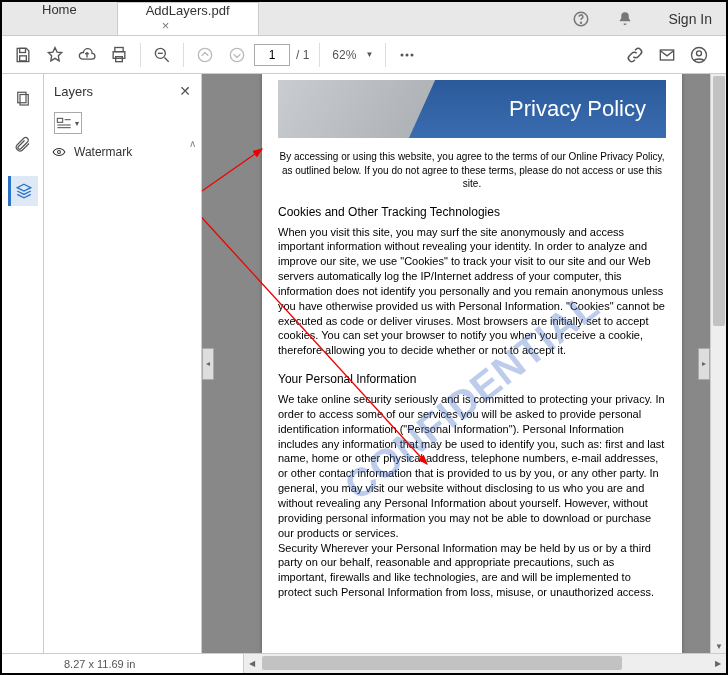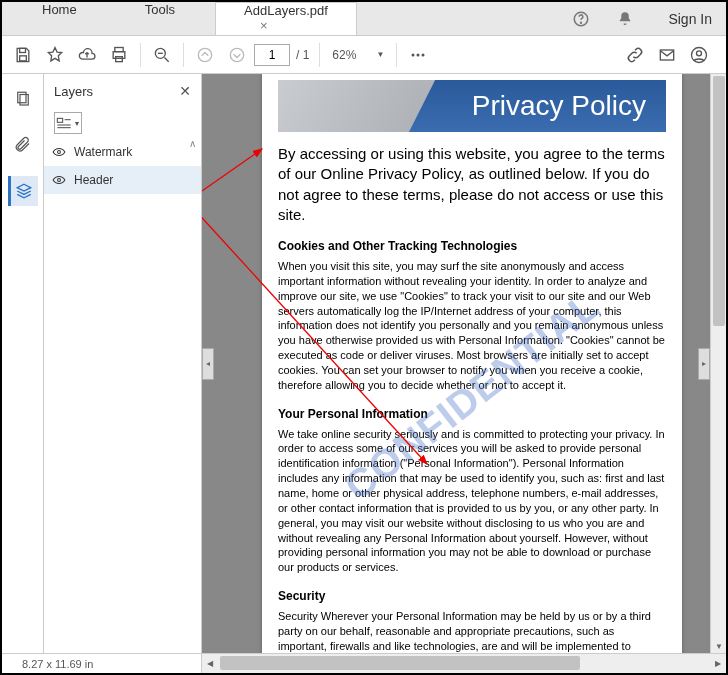--- a/index.html
+++ b/index.html
@@ -13,21 +13,21 @@
   .tabbar .right { display: flex; align-items: center; gap: 26px; padding-right: 14px; }
   .tabbar .icon { width: 18px; height: 18px; color: #777; cursor: pointer; }
   .tabbar .signin { font-size: 14px; color: #333; cursor: pointer; margin-left: 8px; }
   
   .toolbar { height: 38px; border-bottom: 1px solid #ccc; display: flex; align-items: center; padding: 0 6px; gap: 2px; }
   .toolbar .sep { width: 1px; height: 24px; background: #ddd; margin: 0 4px; }
   .toolbar .btn { width: 30px; height: 30px; display: flex; align-items: center; justify-content: center; color: #555; cursor: pointer; }
   .toolbar .btn svg { width: 20px; height: 20px; }
   .toolbar .page-input { width: 36px; height: 22px; text-align: center; font-size: 12px; border: 1px solid #aaa; }
   .toolbar .page-total { font-size: 12px; color: #555; padding: 0 4px; }
-  .toolbar .zoom { font-size: 12px; color: #555; padding: 0 6px; display:flex; align-items:center; gap:20px; }
+  .toolbar .zoom { font-size: 12px; color: #555; padding: 0 6px; display:flex; align-items:center; gap:9px; }
   .toolbar .zoom .caret { font-size: 8px; }
   .toolbar .right-tools { margin-left: auto; display: flex; align-items: center; gap: 2px; padding-right: 6px; }
   
   .main { display: flex; height: calc(100% - 34px - 38px - 20px); }
   
   .railbar { width: 42px; border-right: 1px solid #ccc; display: flex; flex-direction: column; align-items: center; padding-top: 10px; gap: 16px; }
   .railbar .ritem { width: 30px; height: 30px; display: flex; align-items: center; justify-content: center; color: #555; cursor: pointer; }
   .railbar .ritem.active { background: #dfe9f5; color: #2b73c7; border-left: 3px solid #2b73c7; }
   
   .sidepanel { width: 158px; border-right: 1px solid #ccc; display: flex; flex-direction: column; }
@@ -37,54 +37,51 @@
   .sidepanel .options .optbtn { width: 28px; height: 22px; border:1px solid #aaa; display:flex; align-items:center; justify-content:center; font-size:10px; color:#555; cursor:pointer; }
   .sidepanel .layerlist { flex:1; overflow:auto; position:relative; }
   .sidepanel .layer-row { height: 28px; display:flex; align-items:center; padding-left:8px; font-size:12px; color:#333; gap:8px; }
   .sidepanel .layer-row .eye { width:14px; height:14px; display:inline-flex; align-items:center; justify-content:center; }
   .sidepanel .layer-row.active { background:#e6eef8; }
   .sidepanel .scroll-indicator{ position:absolute; right:2px; top:0; width:10px; height:12px; color:#888; font-size:10px;}
   
   .docarea { flex:1; position:relative; background:#888; overflow:hidden; }
   .page { position:absolute; left:60px; top:0; width:420px; height:620px; background:#fff; box-shadow:0 0 4px rgba(0,0,0,.3); padding: 6px 16px 12px 16px; font-family: 'Times New Roman', serif; }
   .warning { color: #c00; font-size: 10px; margin-bottom: 6px; white-space: nowrap; }
-  .banner { height: 52px; background: linear-gradient(#2a5a9a,#3a6cb0); color:#fff; display:flex; align-items:center; justify-content:flex-end; padding-right:20px; font-size:28px; font-family: Arial,sans-serif; position:relative; overflow:hidden;}
+  .banner { height: 58px; background: linear-gradient(#2a5a9a,#3a6cb0); color:#fff; display:flex; align-items:center; justify-content:flex-end; padding-right:20px; font-size:22px; font-family: Arial,sans-serif; position:relative; overflow:hidden;}
   .banner::before{ content:""; position:absolute; left:0; top:0; width:45%; height:100%; background: linear-gradient(120deg,#c9ccd1,#a8abb0); clip-path: polygon(0 0, 90% 0, 75% 100%, 0 100%);}
-  .intro { margin-top:12px; font-size:15px; line-height:1.35; }
-  .sect-h { font-weight:bold; font-size:12px; margin-top:14px; margin-bottom:6px; }
+  .intro { margin-top:12px; font-size:10px; line-height:1.35;text-align:center; }
+  .sect-h { font-weight:normal; font-size:12px; margin-top:14px; margin-bottom:6px; }
   .sect-p { font-size:11px; line-height:1.35; }
   .watermark { position:absolute; left:50%; top:52%; transform: translate(-50%,-50%) rotate(-38deg); font-size:40px; font-weight:bold; color: rgba(70,110,200,.35); font-family: Arial,sans-serif; letter-spacing:1px; pointer-events:none; white-space:nowrap;}
   
   .vscroll{ position:absolute; right:0; top:0; width:16px; height:100%; background:#eee; border-left:1px solid #ccc;}
   .vscroll .thumb{ position:absolute; left:2px; top:2px; width:12px; height:250px; background:#c2c2c2; border-radius:2px;}
   .vscroll .arrow{ position:absolute; left:0; width:16px; height:14px; display:flex;align-items:center;justify-content:center; font-size:8px; color:#666;}
   .vscroll .arrow.bottom{ bottom:0;}
   
   .scroll-handle-mid{ position:absolute; left:0; top:50%; width:12px; height:32px; background:#ddd; border:1px solid #aaa; transform:translateY(-50%); display:flex; align-items:center; justify-content:center; font-size:8px; color:#666; cursor:pointer;}
   .scroll-handle-mid.right{ left:auto; right:16px;}
   
-  .statusbar { height:20px; border-top:1px solid #ccc; display:flex; align-items:center; font-size:11px; color:#555; }
+  .statusbar { height:20px; border-top:1px solid #ccc; display:flex; align-items:center; font-size:11px; color:#555;padding-left:42px; }
   .statusbar .dims{ width:200px; padding-left: 20px; border-right:1px solid #ccc; height:100%; display:flex; align-items:center;}
   .statusbar .hscroll{ flex:1; height:100%; position:relative; background:#eee;}
   .statusbar .hscroll .harrow{ position:absolute; top:0; width:16px; height:100%; display:flex;align-items:center;justify-content:center;font-size:8px;color:#666;}
   .statusbar .hscroll .harrow.left{ left:0;}
   .statusbar .hscroll .harrow.right{ right:0;}
   .statusbar .hscroll .hthumb{ position:absolute; left:18px; top:2px; height:14px; width:360px; background:#c2c2c2; border-radius:2px;}
   
   .annot-arrows { position:absolute; pointer-events:none; }
 </style>
 </head>
 <body>
 
 <div class="tabbar">
   <div class="tab">
       <span>Home</span>
-    </div>
-  <div class="tab">
-      <span>Tools</span>
     </div>
   <div class="tab active">
     <span>AddLayers.pdf</span>
     <span class="close">×</span>
   </div>
   <div class="spacer"></div>
   <div class="right">
     <span class="icon"><svg viewBox="0 0 24 24" fill="none" stroke="currentColor" stroke-width="2">
           <circle cx="12" cy="12" r="9"></circle>
           <path d="M9.5 9a2.5 2.5 0 1 1 3.5 2.3c-.8.4-1 .9-1 1.7"></path>
@@ -224,43 +221,33 @@
       <div class="scroll-indicator">∧</div>
       <div class="layer-row">
         <span class="eye">
             <svg width="14" height="14" viewBox="0 0 24 24" fill="none" stroke="#333" stroke-width="1.8">
               <path d="M2 12s3.5-6 10-6 10 6 10 6-3.5 6-10 6S2 12 2 12z"></path>
               <circle cx="12" cy="12" r="2.5"></circle>
             </svg>
           </span>
         <span>Watermark</span>
       </div>
-      <div class="layer-row active">
-        <span class="eye">
-            <svg width="14" height="14" viewBox="0 0 24 24" fill="none" stroke="#333" stroke-width="1.8">
-              <path d="M2 12s3.5-6 10-6 10 6 10 6-3.5 6-10 6S2 12 2 12z"></path>
-              <circle cx="12" cy="12" r="2.5"></circle>
-            </svg>
-          </span>
-        <span>Header</span>
-      </div>
     </div>
   </div>
 
   <div class="docarea">
     <div class="page">
       <div class="banner">
           <span>Privacy Policy</span>
         </div>
       <div class="intro">By accessing or using this website, you agree to the terms of our Online Privacy Policy, as outlined below. If you do not agree to these terms, please do not access or use this site.</div>
       <div class="sect-h">Cookies and Other Tracking Technologies</div>
       <div class="sect-p">When you visit this site, you may surf the site anonymously and access important information without revealing your identity. In order to analyze and improve our site, we use "Cookies" to track your visit to our site and our Web servers automatically log the IP/Internet address of your computer, this information does not identify you personally and you remain anonymous unless you have otherwise provided us with Personal Information. "Cookies" cannot be executed as code or deliver viruses. Most browsers are initially set to accept cookies. You can set your browser to notify you when you receive a cookie, therefore allowing you to decide whether or not to accept it.</div>
       <div class="sect-h">Your Personal Information</div>
       <div class="sect-p">We take online security seriously and is committed to protecting your privacy. In order to access some of our services you will be asked to provide personal identification information ("Personal Information"). Personal Information includes any information that may be used to identify you, such as: first and last name, home or other physical address, telephone numbers, e-mail addresses, or other contact information that is provided to us by you, or any other party. In general, you may visit our website without disclosing to us who you are and without revealing any Personal Information about yourself. However, without providing personal information you may not be able to download or purchase our products or services.</div>
-      <div class="sect-h">Security</div>
       <div class="sect-p">Security Wherever your Personal Information may be held by us or by a third party on our behalf, reasonable and appropriate precautions, such as important, firewalls and like technologies, are and will be implemented to protect such Personal Information from loss, misuse, or unauthorized access.</div>
       <div class="watermark">CONFIDENTIAL</div>
     </div>
 
     <svg class="annot-arrows" style="left:0;top:0;width:100%;height:100%;">
       <defs>
           <marker id="ah" markerWidth="8" markerHeight="8" refX="7" refY="3" orient="auto">
             <path d="M0,0 L8,3 L0,6 z" fill="#e00"></path>
           </marker>
         </defs>

